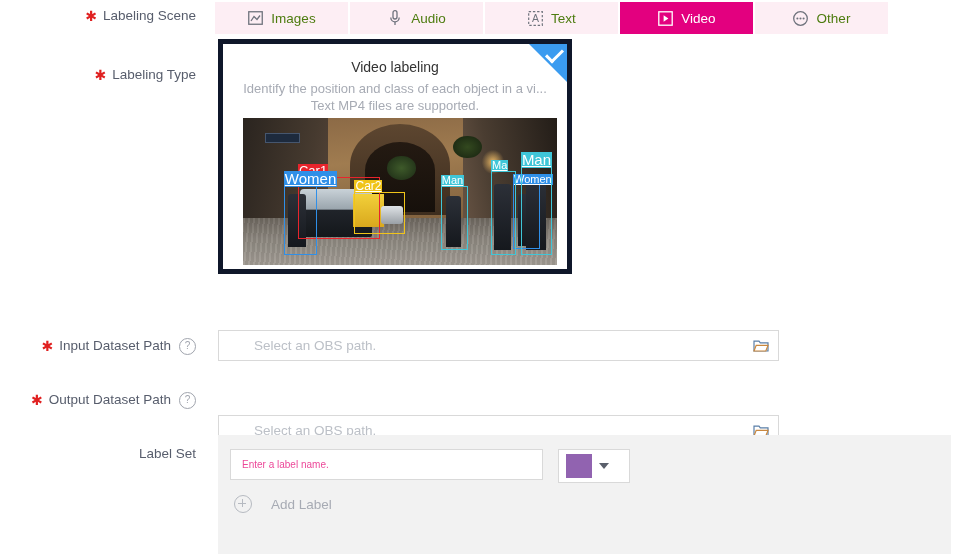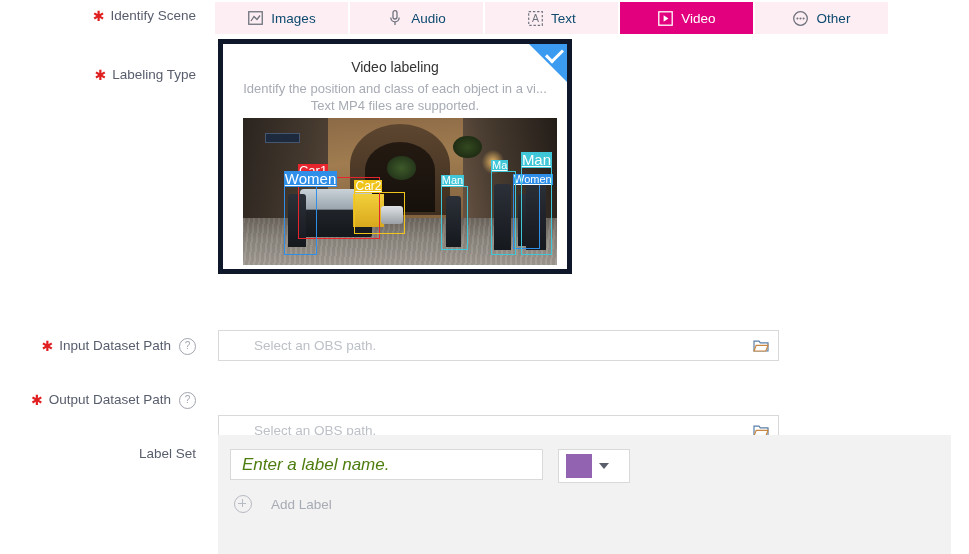--- a/index.html
+++ b/index.html
@@ -63,21 +63,21 @@
     height: 32px;
   }
   .tab {
     width: 133px;
     height: 32px;
     background: #fdeef4;
     display: flex;
     align-items: center;
     justify-content: center;
     gap: 8px;
-    color: #0c4a6e;
+    color: #4d7c0f;
     font-size: 13.5px;
     margin-right: 2px;
     cursor: pointer;
     user-select: none;
   }
   .tab:last-child { margin-right: 12px; }
   .tab.active { background: #e3007f; color: #ffffff; }
   .tab .ticon { display: inline-flex; width: 16px; height: 16px; align-items:center; justify-content:center; flex:none; }
   .tab svg { display: block; }
 
@@ -256,21 +256,21 @@
   }
   .label-name-input {
     position: absolute;
     left: 12px; top: 14px;
     width: 313px; height: 31px;
     border: 1px solid #d9d9d9;
     background: #ffffff;
     box-sizing: border-box;
     display: flex; align-items: center;
   }
-  .label-name-input .ph { color:#4d7c0f; font-size:17px; padding-left:11px;font-style:italic; }
+  .label-name-input .ph { color:#ec4899; font-size:10px; padding-left:11px; }
   .color-picker {
     position: absolute;
     left: 340px; top: 14px;
     width: 72px; height: 34px;
     background: #ffffff;
     border: 1px solid #d9d9d9;
     box-sizing: border-box;
     display: flex;
     align-items: center;
     gap: 7px;
@@ -309,21 +309,21 @@
   .plus-circle:after  { top:3px; left:7px; height:8px; width:1px; }
 </style>
 </head>
 <body>
 
 <div class="page">
 
   <div class="row" style="left:0; top:6px;">
     <div class="label-col">
       <span class="req">✱</span>
-      <span>Identify Scene</span>
+      <span>Labeling Scene</span>
     </div>
   </div>
 
   <div class="tabs">
 
     <div class="tab">
       <span class="ticon">
         <svg width="15" height="14" viewBox="0 0 15 14">
           <rect x="0.75" y="0.75" width="13.5" height="12.5" fill="none" stroke="#6f737d" stroke-width="1.3"></rect>
           <polyline points="3,10 6,5.5 9,8.5 12,4.5" fill="none" stroke="#6f737d" stroke-width="1.3"></polyline>

